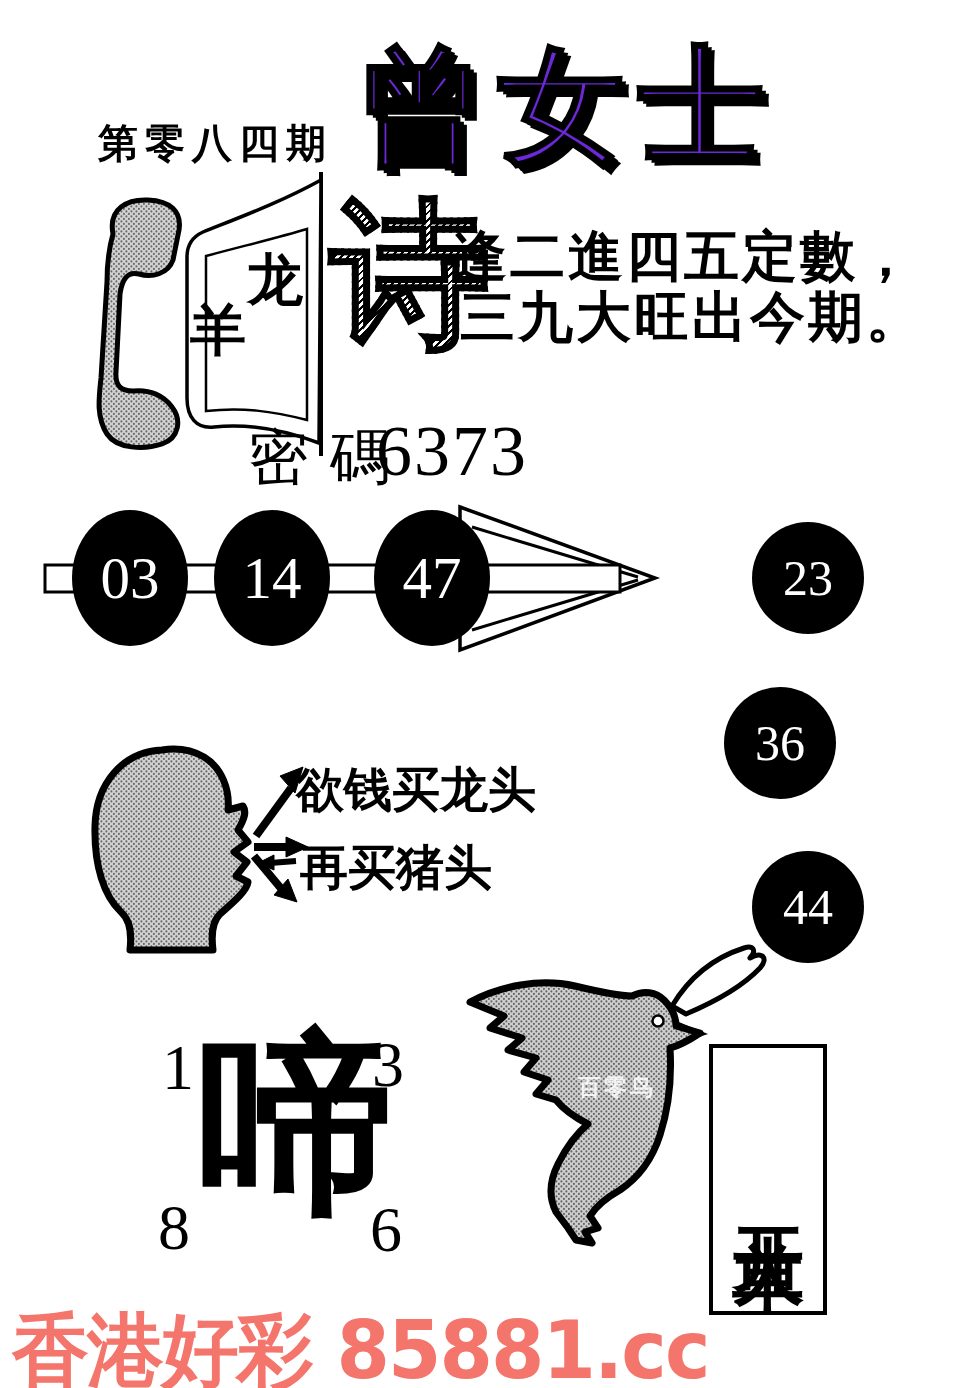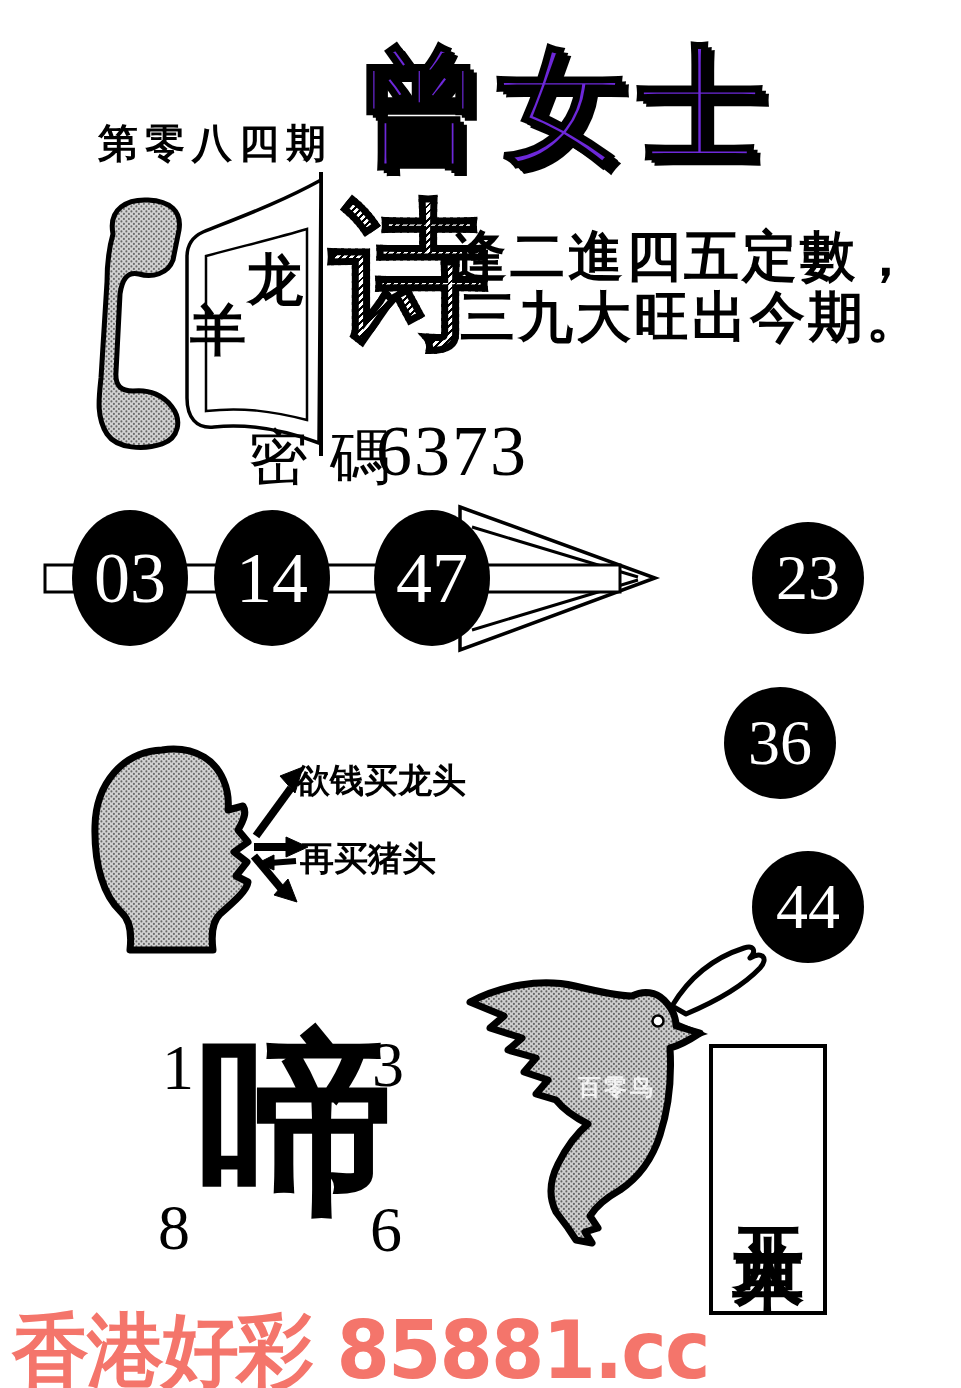--- a/index.html
+++ b/index.html
@@ -29,25 +29,25 @@
   .poem{font-size:55px;font-weight:600;letter-spacing:3px;white-space:nowrap;}
   .poem1{left:452px;top:220px;}
   .poem2{left:460px;top:281px;}
 
   .pw-label{left:248px;top:418px;font-size:60px;font-weight:400;letter-spacing:22px;}
   .pw-value{left:376px;top:410px;font-size:72px;letter-spacing:2px;}
 
   
   .ball{position:absolute;background:#000;border-radius:50%;color:#fff;
         display:flex;align-items:center;justify-content:center;}
-  .ball.big{width:116px;height:136px;font-size:72px;}
-  .ball.side{width:112px;height:112px;font-size:64px;}
+  .ball.big{width:116px;height:136px;font-size:59px;}
+  .ball.side{width:112px;height:112px;font-size:50px;}
 
   
-  .mouth-line{font-size:34px;font-weight:700;white-space:nowrap;}
+  .mouth-line{font-size:48px;font-weight:700;white-space:nowrap;}
   .m1{left:296px;top:758px;}
   .m2{left:300px;top:836px;text-align:right;}
 
   
   .corner{font-size:64px;line-height:1;}
   .c1{left:162px;top:1036px;} .c3{left:372px;top:1033px;}
   .c8{left:158px;top:1196px;} .c6{left:370px;top:1198px;}
   .riddle-char{left:198px;top:1028px;font-size:196px;line-height:1;font-weight:700;}
 
   .bird-mark{left:578px;top:1072px;font-size:23px;font-weight:700;color:#fff;

